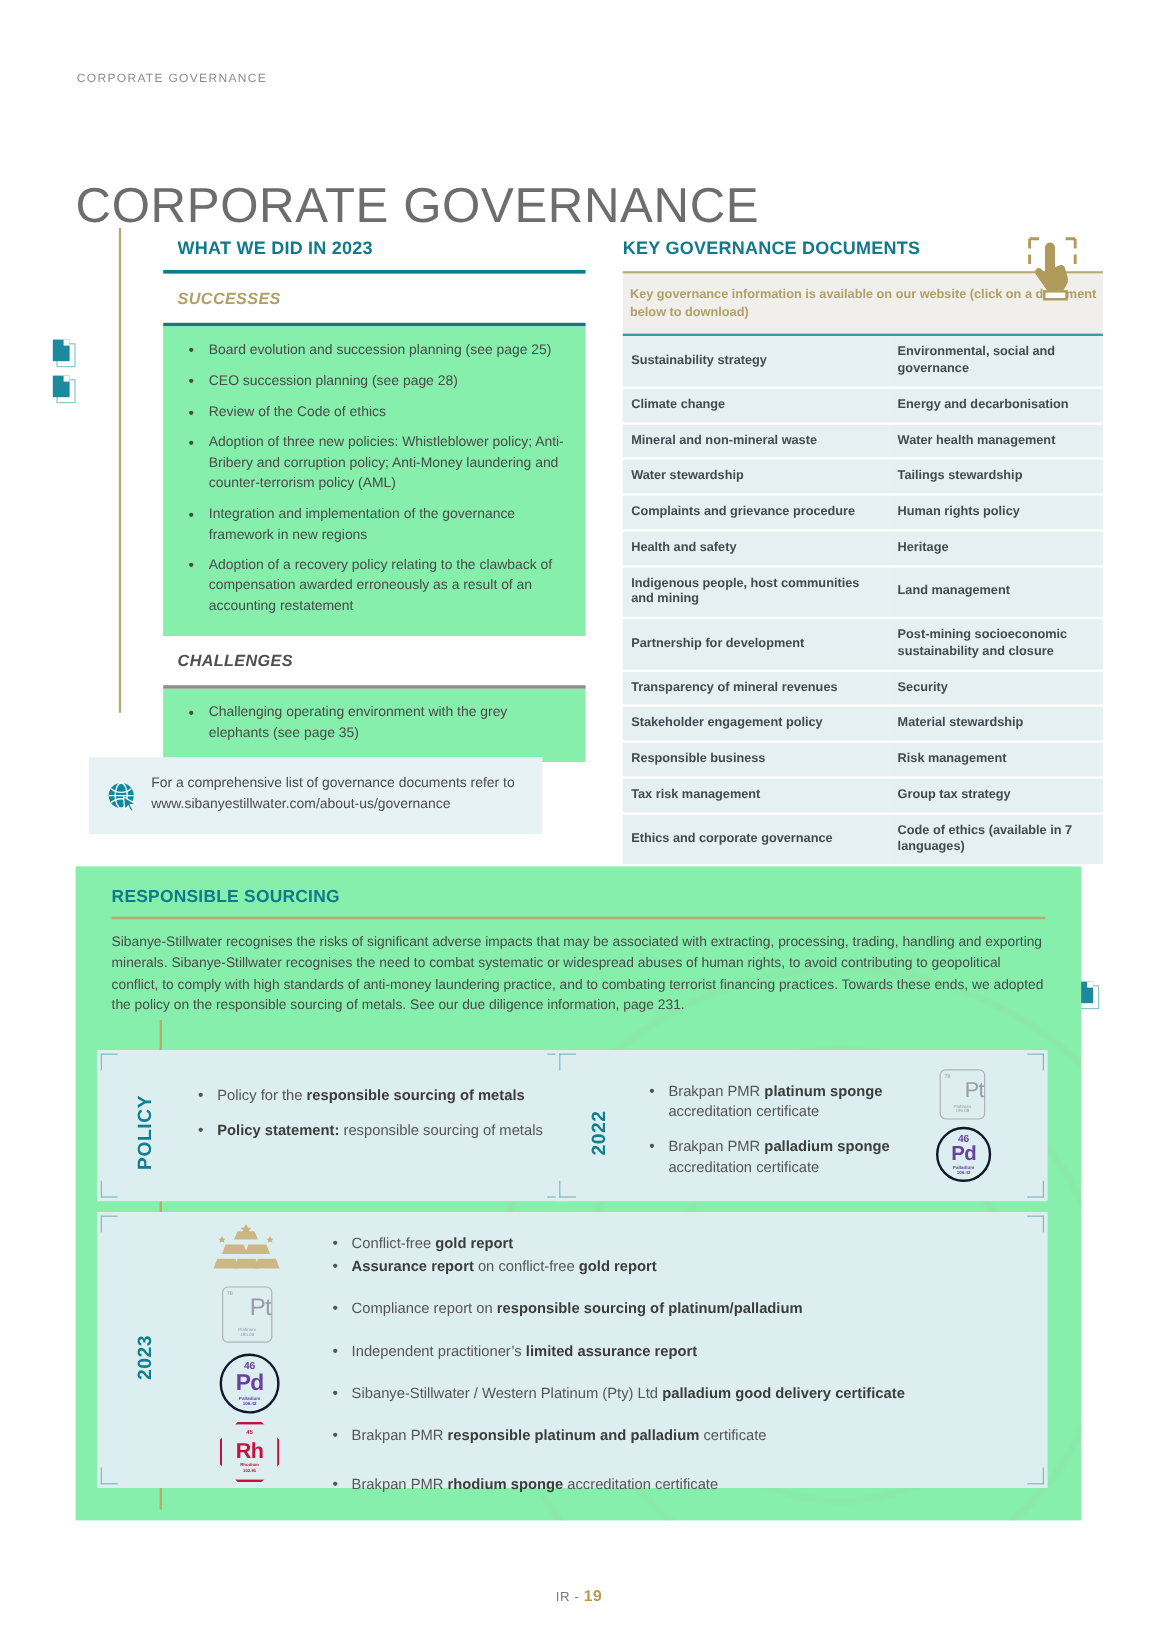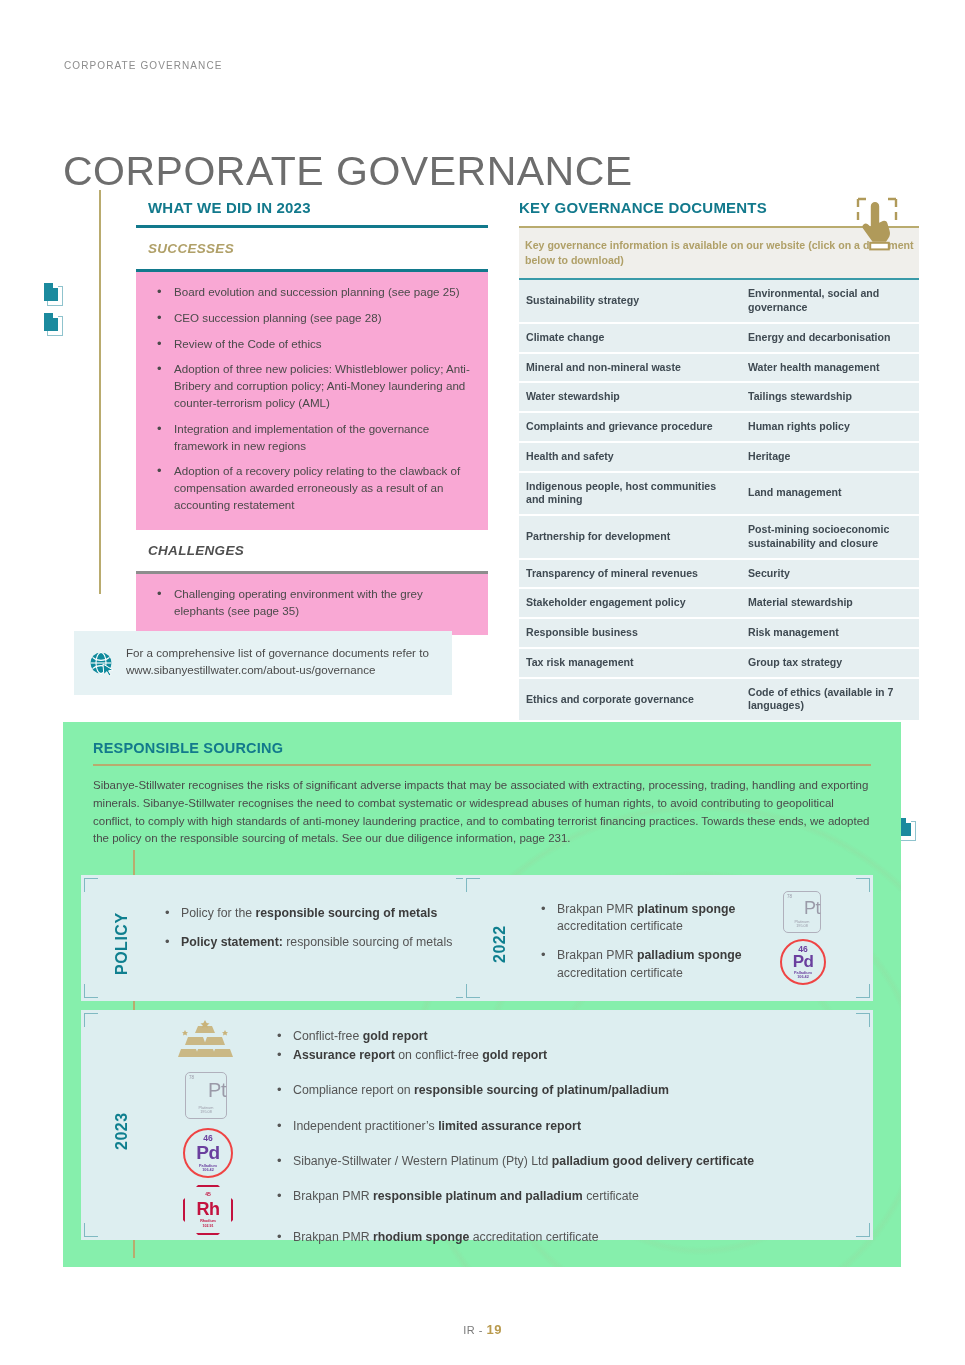--- a/index.html
+++ b/index.html
@@ -57,21 +57,21 @@
     padding:9px 0 9px 12px;
   }
   .rule-teal{height:3px;background:#12798c;margin-left:0;}
   .rule-grey{height:3px;background:#8d8d8d;}
   .sub-head{
     font-size:13.5px;font-weight:bold;color:#b0a068;letter-spacing:.3px;
     padding:13px 0 13px 12px;
     font-style:italic;
   }
   .sub-head.dark{color:#4f4f4f;}
-  .list-panel{background:#f9a8d4;padding:12px 14px 14px 12px;}
+  .list-panel{background:#86efac;padding:12px 14px 14px 12px;}
   ul.bullets{margin:0;padding:0;list-style:none;}
   ul.bullets li{
     position:relative;padding-left:26px;margin-bottom:9px;
     font-size:11.6px;line-height:1.45;color:#4a4a4a;
   }
   ul.bullets li:last-child{margin-bottom:2px;}
   ul.bullets li:before{
     content:"\2022";position:absolute;left:9px;top:-1px;
     color:#4a4a4a;font-size:13px;
   }
@@ -171,21 +171,21 @@
   .pt-icon{
     width:36px;height:40px;border:1.6px solid #b0b0bc;border-radius:5px;
     position:relative;background:transparent;
   }
   .pt-icon .sym{position:absolute;left:0;right:0;top:6px;text-align:right;
     font-size:18px;color:#9a9aa8;font-weight:400;letter-spacing:-.5px;}
   .pt-icon .num{position:absolute;left:3px;top:2px;font-size:4.5px;color:#9a9aa8;}
   .pt-icon .nm{position:absolute;left:0;right:0;bottom:3px;text-align:center;
     font-size:3.8px;color:#9a9aa8;line-height:1.25;}
   .pd-icon{
-    width:42px;height:42px;border:2px solid #ef4444;border-radius:50%;
+    width:42px;height:42px;border:2px solid #0f172a;border-radius:50%;
     position:relative;
   }
   .pd-icon .top{position:absolute;left:0;right:0;top:3px;text-align:center;
     font-size:8.5px;color:#6a3f9e;font-weight:bold;}
   .pd-icon .sym{position:absolute;left:0;right:0;top:11px;text-align:center;
     font-size:17px;color:#6a3f9e;font-weight:bold;letter-spacing:-.5px;}
   .pd-icon .nm{position:absolute;left:0;right:0;bottom:3px;text-align:center;
     font-size:3.8px;color:#6a3f9e;line-height:1.25;font-weight:bold;}
   .rh-icon{
     width:42px;height:42px;position:relative;

